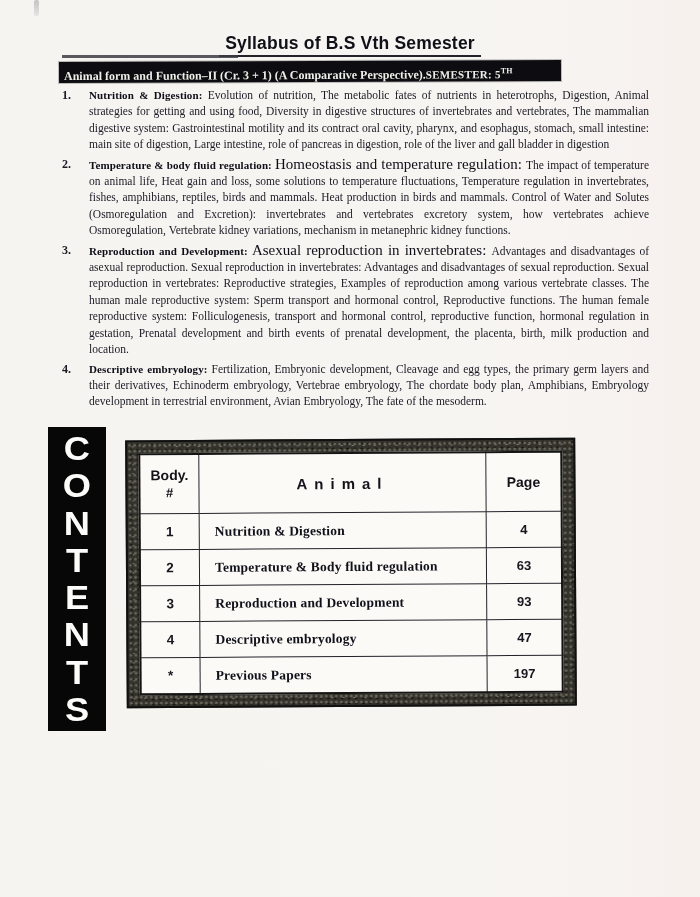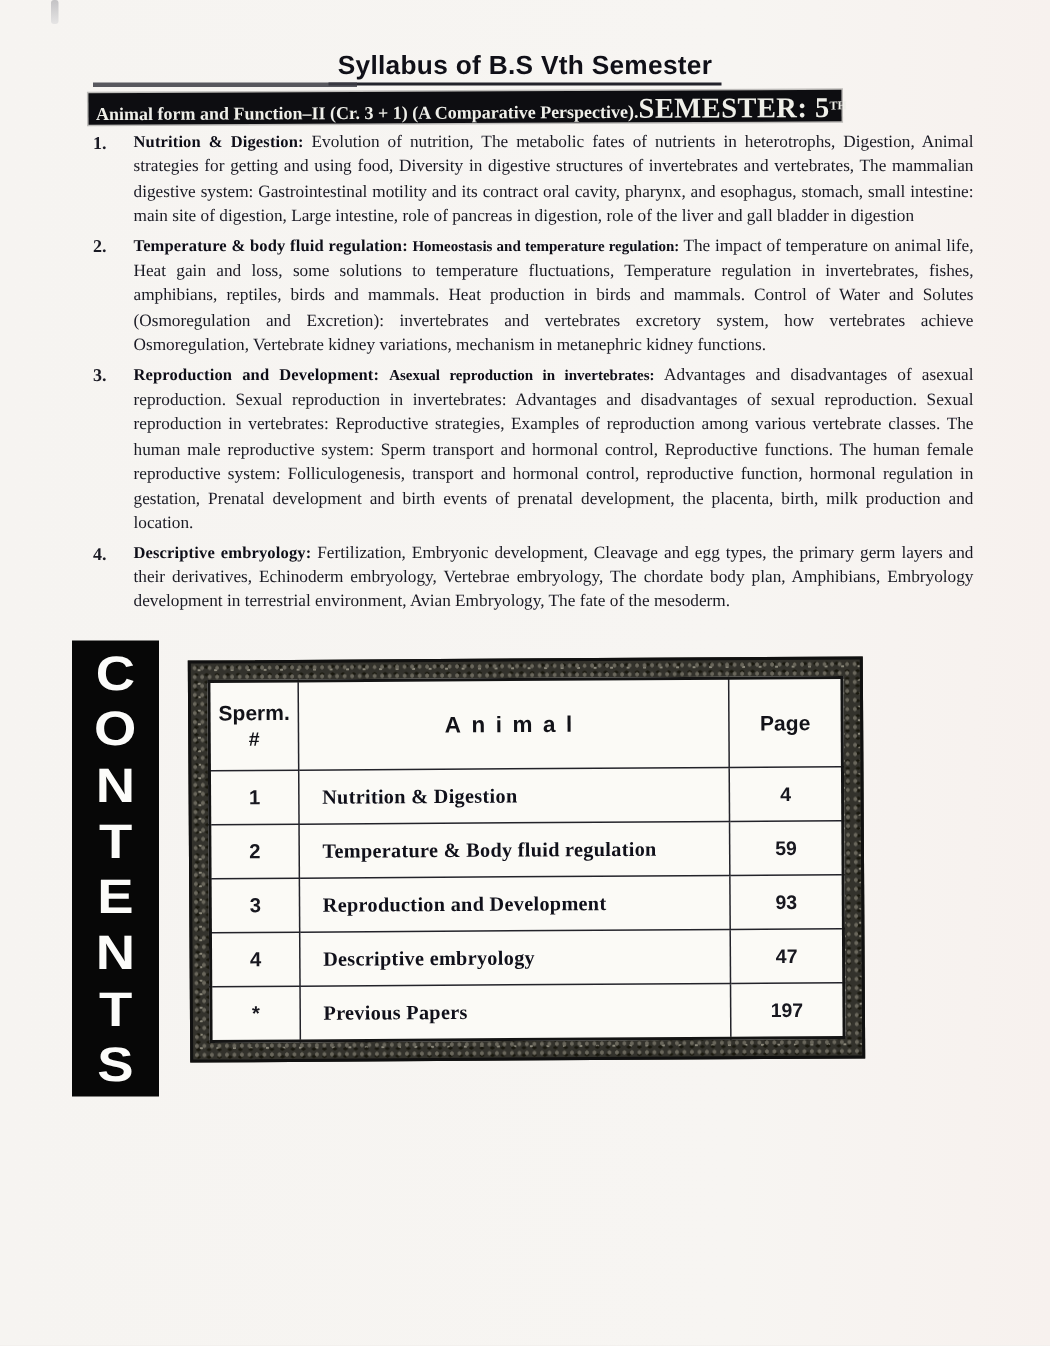--- a/index.html
+++ b/index.html
@@ -21,29 +21,29 @@
         font-size:17.5px;letter-spacing:.2px;color:#101018;
         border-bottom:2.5px solid #23232b;padding:0 6px 1px 6px;}
   .title-tail{position:absolute;left:62px;top:55px;width:176px;height:2.5px;
         background:#3c3c44;opacity:.85;}
   
   .course-bar{position:absolute;left:59px;top:61px;width:502px;height:21px;
         background:#0d0d11;color:#efefe9;white-space:nowrap;
         font-weight:bold;font-size:12px;line-height:21px;padding-left:5px;
         box-sizing:border-box;transform:rotate(-0.25deg);
         box-shadow:0 0 0 1px rgba(20,20,20,.25);}
-  .course-bar .sem{font-size:19px;letter-spacing:.3px;}
+  .course-bar .sem{font-size:11px;letter-spacing:.3px;}
   .course-bar sup{font-size:8px;vertical-align:super;}
   
   .sections{position:absolute;left:62px;top:87px;width:587px;}
   .section{position:relative;padding-left:27px;margin-bottom:3px;
         text-align:justify;font-size:11.5px;line-height:16.4px;color:#1a1a24;}
   .section .num{position:absolute;left:0;top:0;font-weight:bold;font-size:12px;}
   .section .heading{font-weight:bold;font-size:11px;letter-spacing:.1px;color:#0e0e18;}
-  .section .subheading{font-weight:bold;font-size:10px;color:#0e0e18;}
+  .section .subheading{font-weight:normal;font-size:15px;color:#0e0e18;}
   .section .heading::after,.section .subheading::after{content:"\00a0 ";}
   
   .banner{position:absolute;left:48px;top:427px;width:58px;height:304px;
         background:#070707;display:flex;flex-direction:column;
         justify-content:space-between;align-items:center;
         padding:5px 0;box-sizing:border-box;}
   .banner .letter{font-family:"Liberation Sans", sans-serif;font-weight:bold;
         font-size:33px;line-height:1;color:#fcfcfa;transform:scale(1.1,0.98);}
   
   .toc-frame{position:absolute;left:126px;top:439px;width:450px;
@@ -101,41 +101,41 @@
       <span class="letter">N</span>
       <span class="letter">T</span>
       <span class="letter">S</span>
     </div>
 
   <div class="toc-frame">
     <table class="toc">
       <thead>
         <tr>
           <th class="head-cell h-chap">
-            <span class="h-chap-label">Sperm.</span>
+            <span class="h-chap-label">Body.</span>
             <span class="h-chap-sub">#</span>
           </th>
           <th class="head-cell h-topics">
             <span class="h-topics-label">Animal</span>
           </th>
           <th class="head-cell h-page">
             <span>Page</span>
           </th>
         </tr>
       </thead>
       <tbody id="toc-body">
           <tr>
     <td class="c-chap">1</td>
     <td class="c-topic">Nutrition &amp; Digestion</td>
     <td class="c-page">4</td>
   </tr>
           <tr>
     <td class="c-chap">2</td>
     <td class="c-topic">Temperature &amp; Body fluid regulation</td>
-    <td class="c-page">59</td>
+    <td class="c-page">63</td>
   </tr>
           <tr>
     <td class="c-chap">3</td>
     <td class="c-topic">Reproduction and Development</td>
     <td class="c-page">93</td>
   </tr>
           <tr>
     <td class="c-chap">4</td>
     <td class="c-topic">Descriptive embryology</td>
     <td class="c-page">47</td>

